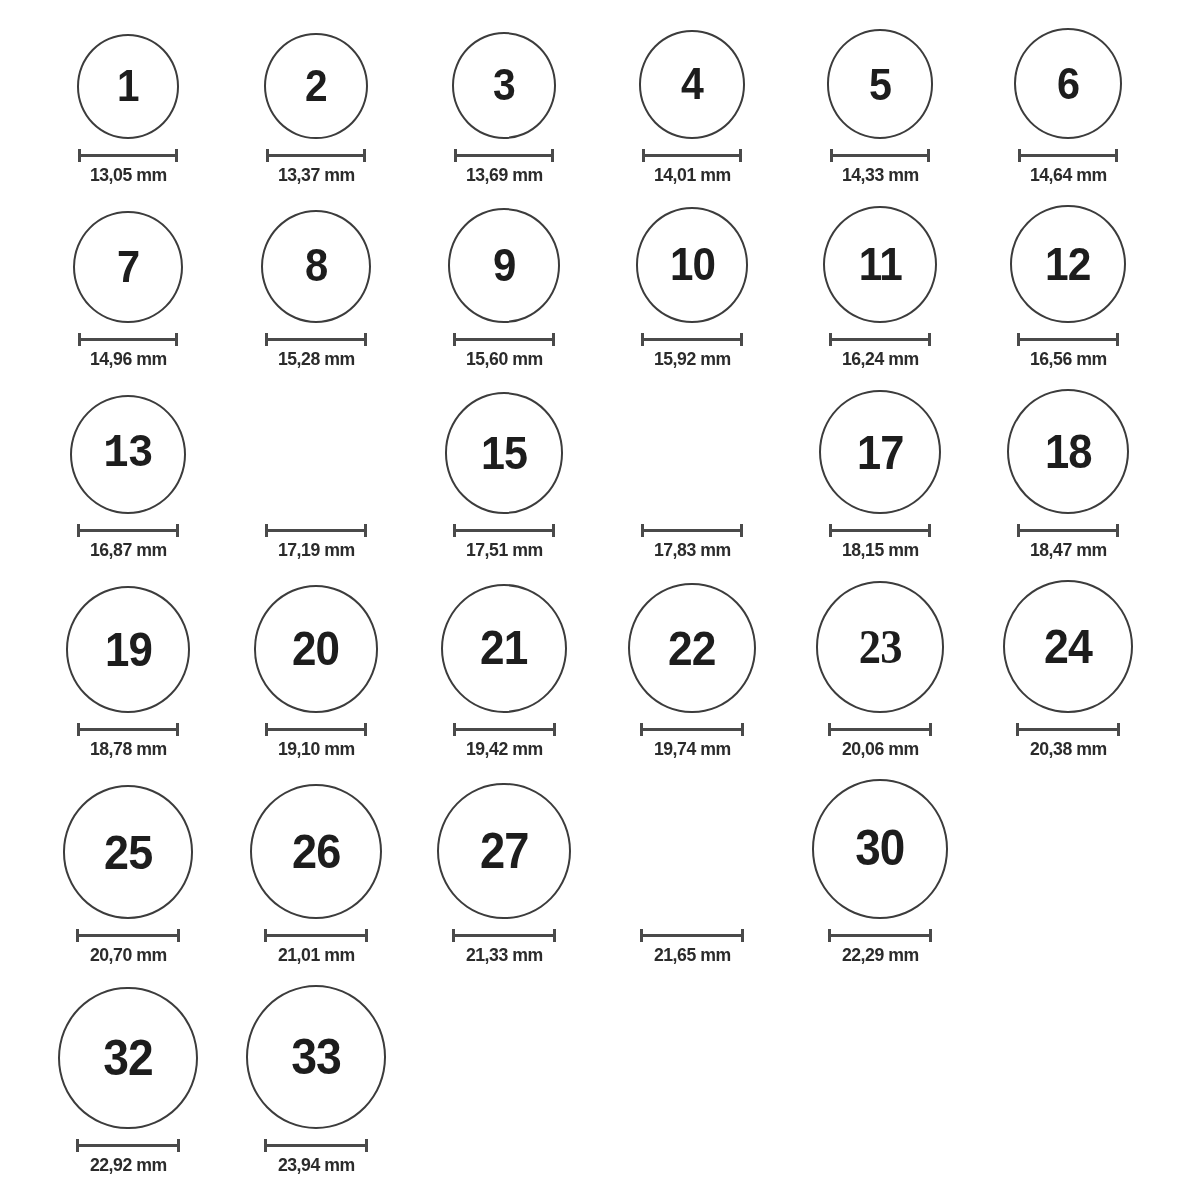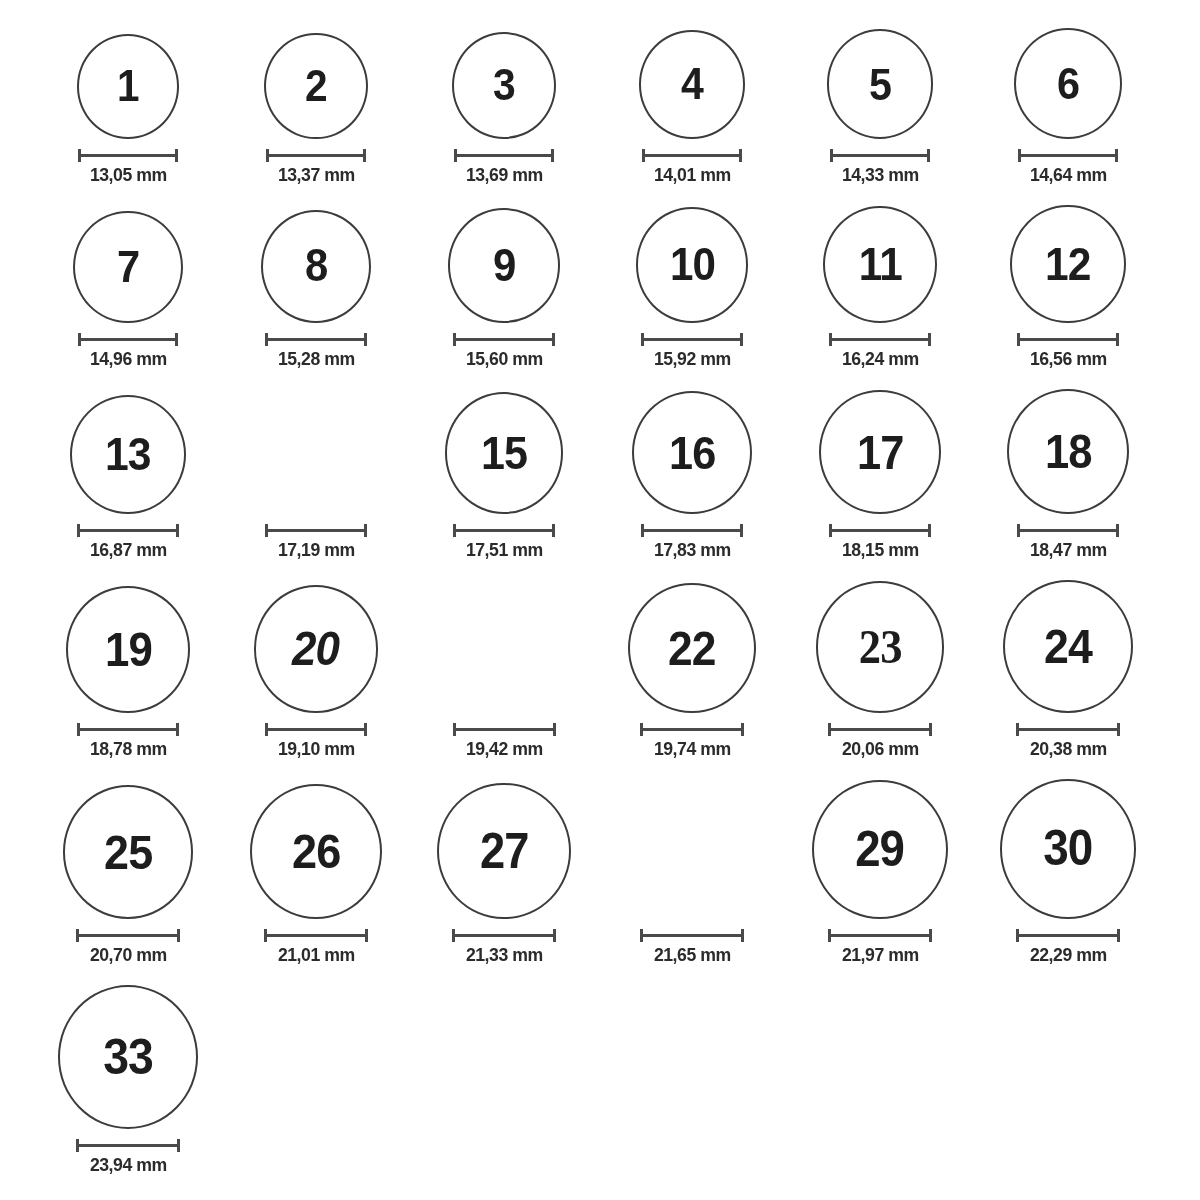--- a/index.html
+++ b/index.html
@@ -210,21 +210,21 @@
     <div class="mline" style="width: 101.65px;">
       <span class="tick-l"></span>
       <span class="bar"></span>
       <span class="tick-r"></span>
     </div>
     <div class="dlabel">16,56 mm</div>
   </div>
     </div>
     <div class="row">
       <div class="cell">
-    <div class="circle" style="width: 116.4px; height: 119.31px;">
+    <div class="circle" style="width: 116.4px; height: 119.31px; font-family: Liberation Mono, monospace;">
       <span class="num" style="font-size: 46.4px;">13</span>
     </div>
     <div class="mline" style="width: 101.8px;">
       <span class="tick-l"></span>
       <span class="bar"></span>
       <span class="tick-r"></span>
     </div>
     <div class="dlabel">16,87 mm</div>
   </div>
       <div class="cell">
@@ -240,23 +240,20 @@
       <span class="num" style="font-size: 46.8px;">15</span>
     </div>
     <div class="mline" style="width: 102.1px;">
       <span class="tick-l"></span>
       <span class="bar"></span>
       <span class="tick-r"></span>
     </div>
     <div class="dlabel">17,51 mm</div>
   </div>
       <div class="cell">
-    <div class="circle" style="width: 120px; height: 123px;">
-      <span class="num" style="font-size: 47px;">16</span>
-    </div>
     <div class="mline" style="width: 102.25px;">
       <span class="tick-l"></span>
       <span class="bar"></span>
       <span class="tick-r"></span>
     </div>
     <div class="dlabel">17,83 mm</div>
   </div>
       <div class="cell">
     <div class="circle" style="width: 121.2px; height: 124.23px; text-align: right;">
       <span class="num" style="font-size: 47.2px;">17</span>
@@ -286,31 +283,34 @@
       <span class="num" style="font-size: 47.6px;">19</span>
     </div>
     <div class="mline" style="width: 102.7px;">
       <span class="tick-l"></span>
       <span class="bar"></span>
       <span class="tick-r"></span>
     </div>
     <div class="dlabel">18,78 mm</div>
   </div>
       <div class="cell">
-    <div class="circle" style="width: 124.8px; height: 127.92px; font-style: italic;">
+    <div class="circle" style="width: 124.8px; height: 127.92px;">
       <span class="num" style="font-size: 47.8px;">20</span>
     </div>
     <div class="mline" style="width: 102.85px;">
       <span class="tick-l"></span>
       <span class="bar"></span>
       <span class="tick-r"></span>
     </div>
     <div class="dlabel">19,10 mm</div>
   </div>
       <div class="cell">
+    <div class="circle" style="width: 126px; height: 129.15px;">
+      <span class="num" style="font-size: 48px;">21</span>
+    </div>
     <div class="mline" style="width: 103px;">
       <span class="tick-l"></span>
       <span class="bar"></span>
       <span class="tick-r"></span>
     </div>
     <div class="dlabel">19,42 mm</div>
   </div>
       <div class="cell">
     <div class="circle" style="width: 127.2px; height: 130.38px;">
       <span class="num" style="font-size: 48.2px;">22</span>
@@ -381,44 +381,44 @@
   </div>
       <div class="cell">
     <div class="mline" style="width: 104.05px;">
       <span class="tick-l"></span>
       <span class="bar"></span>
       <span class="tick-r"></span>
     </div>
     <div class="dlabel">21,65 mm</div>
   </div>
       <div class="cell">
-    <div class="circle" style="width: 135.6px; height: 138.99px;">
-      <span class="num" style="font-size: 49.6px;">29</span>
-    </div>
-    <div class="mline" style="width: 104.2px;">
-      <span class="tick-l"></span>
-      <span class="bar"></span>
-      <span class="tick-r"></span>
-    </div>
-    <div class="dlabel">21,97 mm</div>
-  </div>
-      <div class="cell">
     <div class="circle" style="width: 136.8px; height: 140.22px;">
       <span class="num" style="font-size: 49.8px;">30</span>
     </div>
     <div class="mline" style="width: 104.35px;">
       <span class="tick-l"></span>
       <span class="bar"></span>
       <span class="tick-r"></span>
     </div>
     <div class="dlabel">22,29 mm</div>
   </div>
     </div>
     <div class="row">
       <div class="cell">
+    <div class="circle" style="width: 139.2px; height: 142.68px;">
+      <span class="num" style="font-size: 50.2px;">32</span>
+    </div>
+    <div class="mline" style="width: 104.65px;">
+      <span class="tick-l"></span>
+      <span class="bar"></span>
+      <span class="tick-r"></span>
+    </div>
+    <div class="dlabel">22,92 mm</div>
+  </div>
+      <div class="cell">
     <div class="circle" style="width: 140.4px; height: 143.91px;">
       <span class="num" style="font-size: 50.4px;">33</span>
     </div>
     <div class="mline" style="width: 104.8px;">
       <span class="tick-l"></span>
       <span class="bar"></span>
       <span class="tick-r"></span>
     </div>
     <div class="dlabel">23,94 mm</div>
   </div>

